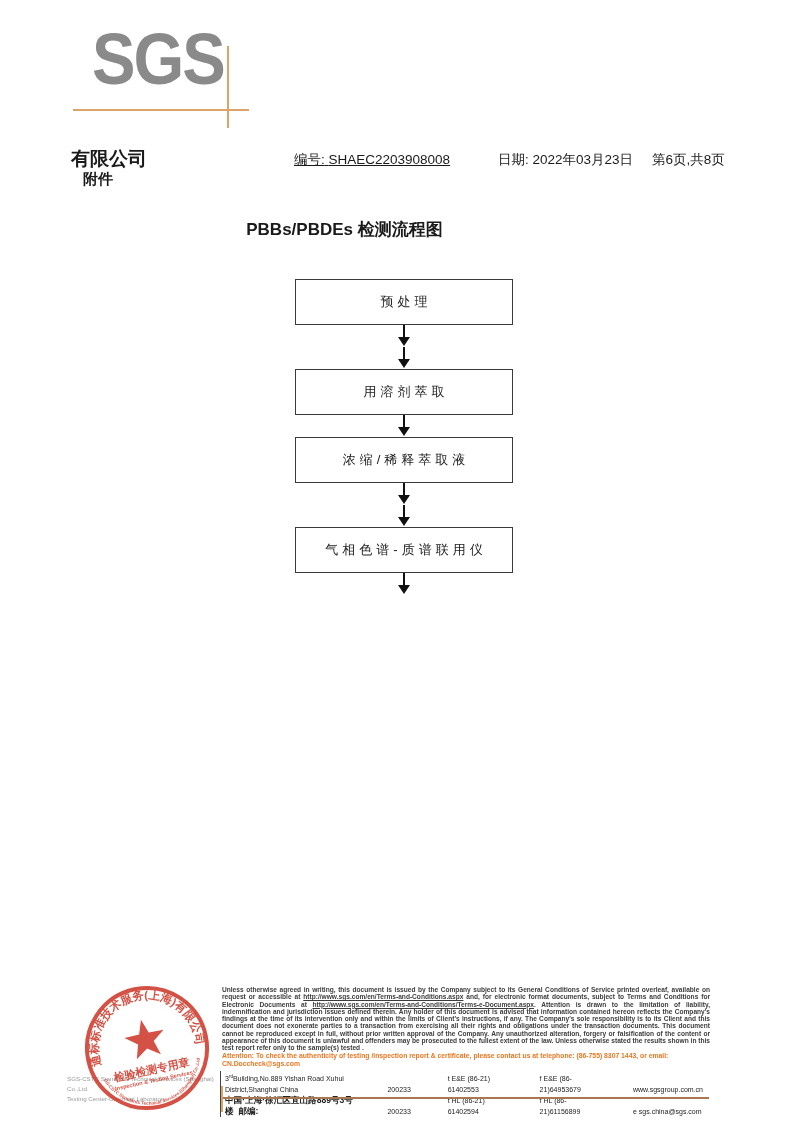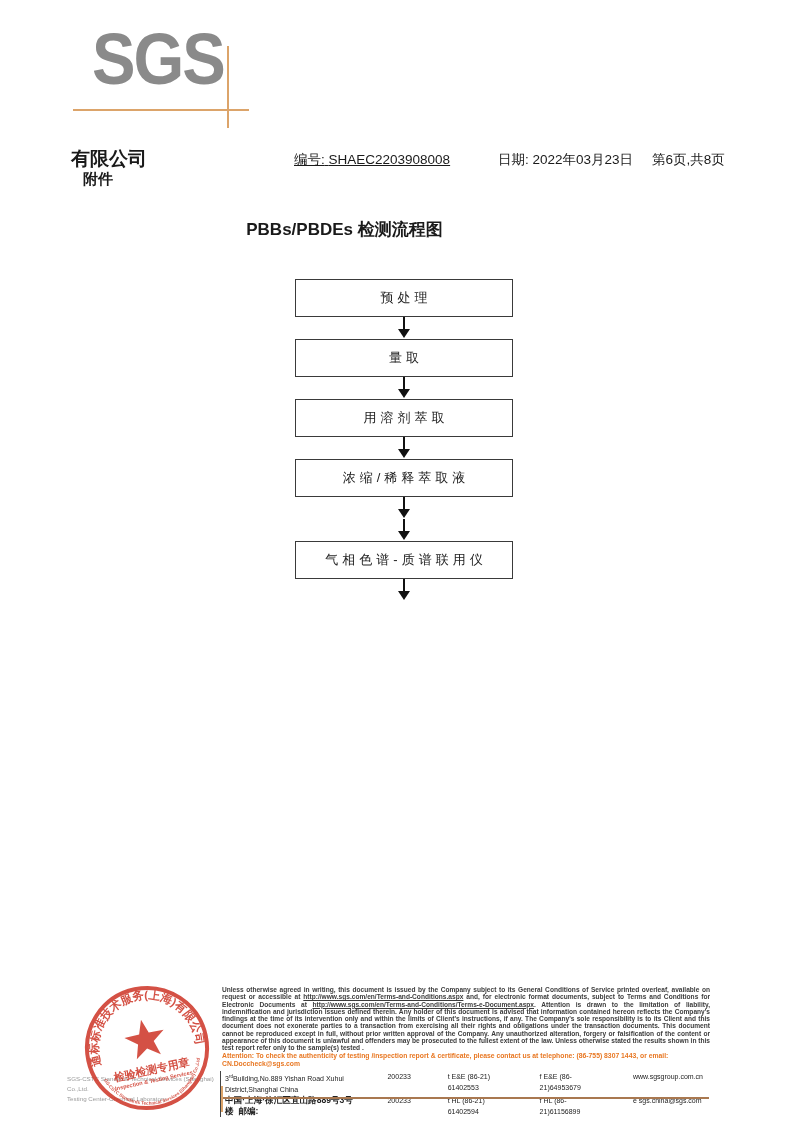--- a/index.html
+++ b/index.html
@@ -17,21 +17,21 @@
   .report-title{position:absolute;left:62px;top:146px;font-size:19px;font-weight:bold;}
   .meta-no{position:absolute;left:285px;top:151px;font-size:13.5px;text-decoration:underline;}
   .meta-date{position:absolute;left:489px;top:151px;font-size:13.5px;}
   .meta-page{position:absolute;left:643px;top:151px;font-size:13.5px;}
   .attachment{position:absolute;left:62px;top:170px;font-size:15px;font-weight:bold;padding-left:12px;}
 
   
   .fc-title{position:absolute;left:0;top:218px;width:671px;text-align:center;
             font-size:17px;font-weight:bold;}
   .flowchart{position:absolute;left:286px;top:279px;width:218px;}
-  .fc-box{box-sizing:border-box;height:38px;border:1.4px solid #3a3a3a;background:#fff;
+  .fc-box{box-sizing:border-box;height:46px;border:1.4px solid #3a3a3a;background:#fff;
           display:flex;align-items:center;justify-content:center;
           font-size:13px;letter-spacing:4px;padding-left:4px;color:#222;}
   .fc-arrow{position:relative;height:22px;}
   .fc-arrow .line{position:absolute;left:50%;top:0;width:2px;height:13px;margin-left:-1px;background:#111;}
   .fc-arrow .head{position:absolute;left:50%;top:12px;margin-left:-6px;width:0;height:0;
           border-left:6px solid transparent;border-right:6px solid transparent;border-top:9px solid #111;}
 
   
   .stamp-behind{position:absolute;left:58px;top:1074px;width:155px;color:#9a9a9a;
                 font-size:6.2px;line-height:10px;z-index:1;}
@@ -39,21 +39,21 @@
          transform:rotate(-12deg);opacity:.88;}
 
   
   .disclaimer{position:absolute;left:213px;top:986px;width:488px;font-size:6.6px;
               line-height:7.3px;font-weight:bold;color:#3c3c3c;text-align:justify;}
   .disclaimer .lnk{text-decoration:underline;}
   .attention{position:absolute;left:213px;top:1052px;width:488px;font-size:6.8px;
              line-height:7.5px;font-weight:bold;color:#e87722;}
   .addr-block{position:absolute;left:211px;top:1071px;width:489px;border-left:1px solid #444;
               padding-left:4px;box-sizing:border-box;font-size:7px;line-height:11px;color:#222;}
-  .addr-row{display:flex;align-items:flex-start;gap:27px;}
+  .addr-row{display:flex;align-items:flex-end;gap:27px;}
   .addr-c1{width:196px;}
   .addr-c1.cn{font-size:8.6px;font-weight:bold;}
   .addr-c2{width:48px;}
   .addr-c3{width:94px;}
   .addr-c4{width:96px;}
   .addr-c5{width:110px;}
   sup{font-size:4.5px;}
   .foot-rule{position:absolute;left:213px;top:1097px;width:487px;height:2px;background:#a97850;}
   .foot-vline{position:absolute;left:212px;top:1086px;width:2px;height:26px;background:#dca46a;}
   .member{position:absolute;left:213px;top:1103px;width:487px;text-align:right;
@@ -74,21 +74,20 @@
   <div class="meta-page">第6页,共8页</div>
   <div class="attachment">附件</div>
 
   <div class="fc-title">PBBs/PBDEs 检测流程图</div>
   <div class="flowchart">
     <div class="fc-box">预处理</div>
     <div class="fc-arrow">
         <div class="line"></div>
         <div class="head"></div>
       </div>
-    <div class="fc-box">量取</div>
     <div class="fc-arrow">
         <div class="line"></div>
         <div class="head"></div>
       </div>
     <div class="fc-box">用溶剂萃取</div>
     <div class="fc-arrow">
         <div class="line"></div>
         <div class="head"></div>
       </div>
     <div class="fc-box">浓缩/稀释萃取液</div>

